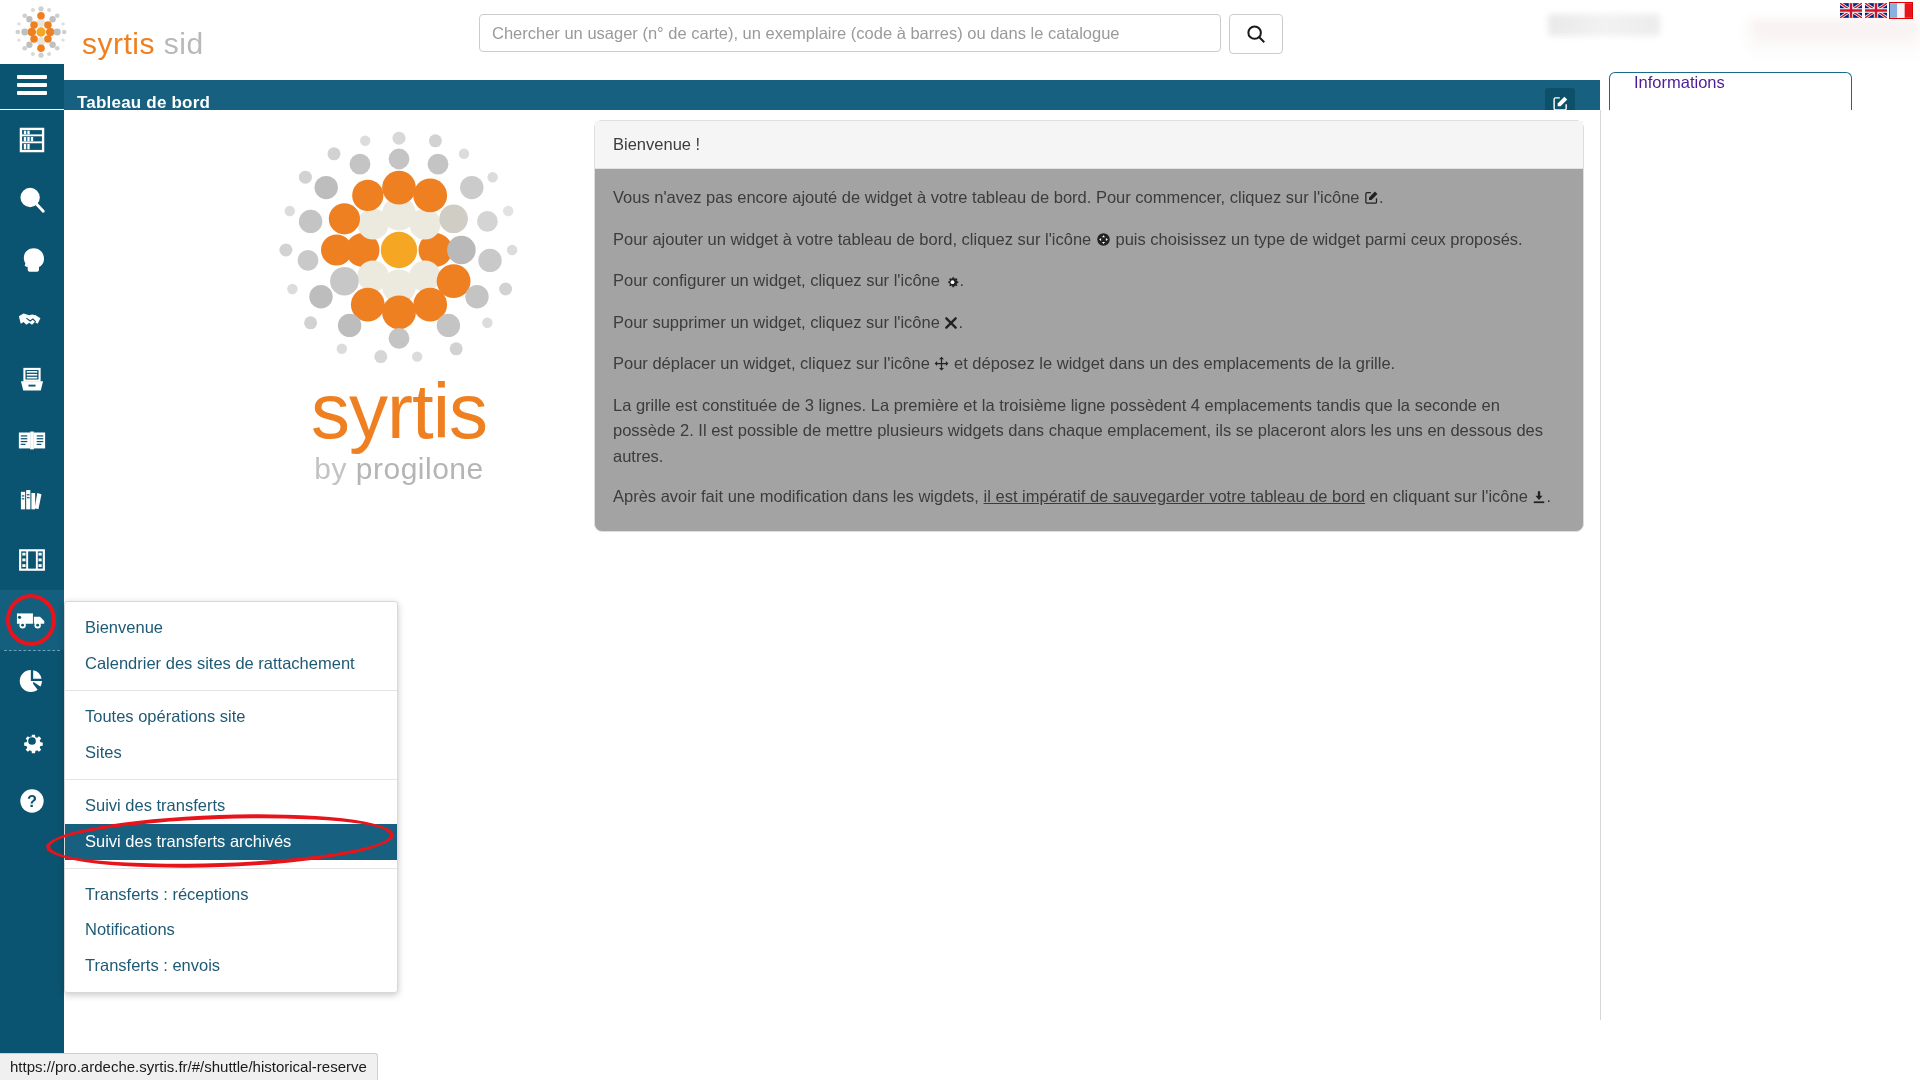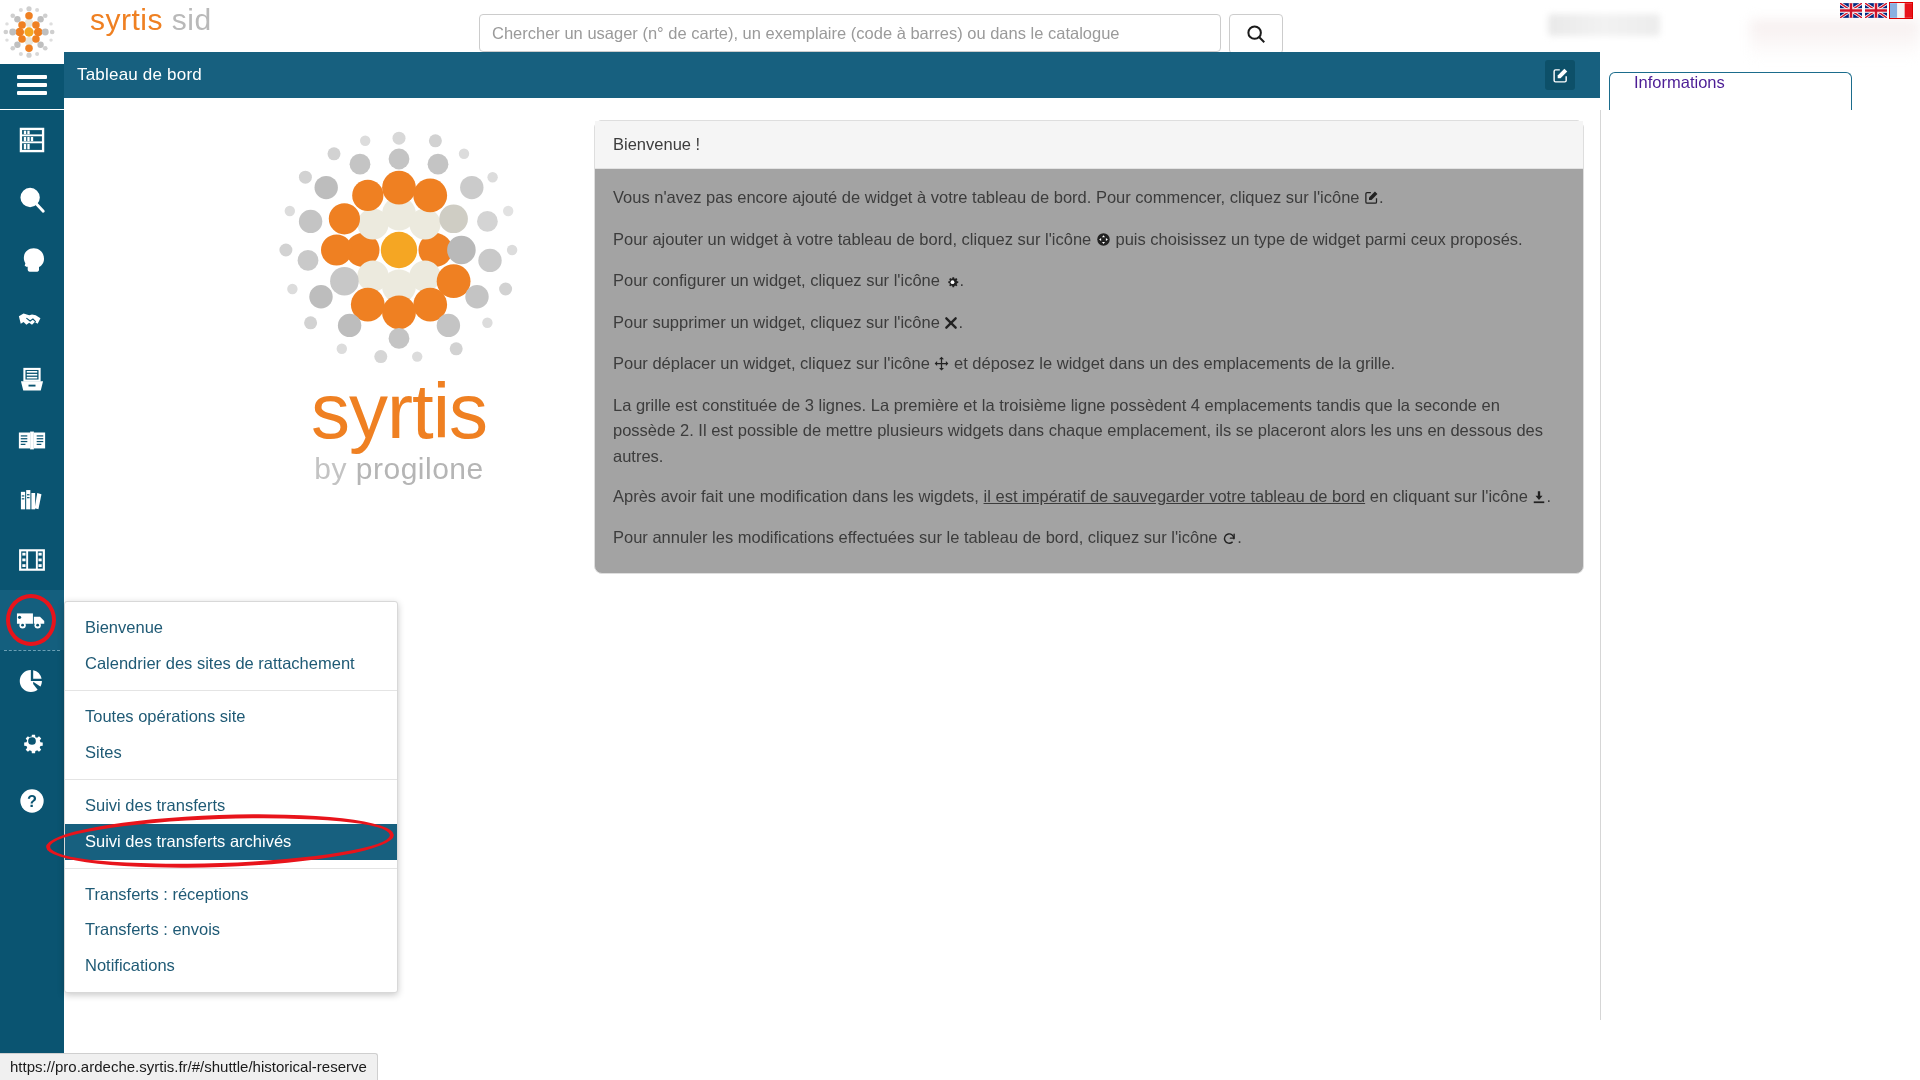--- a/index.html
+++ b/index.html
@@ -9,21 +9,21 @@
     background: #ffffff;
     overflow: hidden;
   }
 
   
   .topbar {
     position: absolute; top: 0; left: 0; width: 1920px; height: 64px;
     background: #ffffff;
     display: flex; align-items: center;
   }
-  .brand { display: flex; align-items: flex-start; padding-left: 0; gap: 20px; }
+  .brand { display: flex; align-items: flex-end; padding-left: 12px; }
   .brand-mark { width: 58px; height: 58px; position: relative; }
   .brand-text { margin-left: 12px; font-size: 30px; letter-spacing: .5px; }
   .brand-text .s1 { color: #ef8022; }
   .brand-text .s2 { color: #b9b9b9; }
 
   .searchwrap {
     position: absolute; left: 479px; top: 14px;
     display: flex; align-items: flex-start;
   }
   .searchbox {
@@ -86,24 +86,24 @@
   }
   .redcircle {
     position: absolute; left: 6px; top: 4px;
     width: 50px; height: 52px;
     border: 4px solid #e8141b; border-radius: 50%;
     pointer-events: none;
   }
 
   
   .pagehdr {
-    position: absolute; left: 64px; top: 52px;
+    position: absolute; left: 64px; top: 80px;
     width: 1536px; height: 46px;
     background: #17607f;
-    display: flex; align-items: center;
+    display: flex; align-items: center; font-weight: bold;
   }
   .pagehdr-title {
     color: #fff; font-size: 17px; padding-left: 13px; letter-spacing: .2px;
   }
   .edit-widget-btn {
     position: absolute; right: 25px; top: 8px;
     width: 30px; height: 30px;
     background: #0d5069; border-radius: 3px;
     display: flex; align-items: center; justify-content: center;
     cursor: pointer;
@@ -587,43 +587,35 @@
         <span>Après avoir fait une modification dans les wigdets,</span>
         <span class="ul">il est impératif de sauvegarder votre tableau de bord</span>
         <span>en cliquant sur l'icône</span>
         <span class="ic">
           <svg width="14" height="14" viewBox="0 0 24 24" fill="#222">
             <path d="M10 2h4v8h4l-6 7-6-7h4z"></path>
               <rect x="3" y="19.5" width="18" height="3"></rect>
           </svg></span><span>.</span>
       </p>
 
-      <p>
-        <span>Pour annuler les modifications effectuées sur le tableau de bord, cliquez sur l'icône</span>
-        <span class="ic">
-          <svg width="15" height="15" viewBox="0 0 24 24" fill="none" stroke="#222" stroke-width="2.2" stroke-linecap="round">
-            <path d="M19 14a7.5 7.5 0 1 0-2.6 5.4"></path>
-              <path d="M19.4 6.5V13h-6"></path>
-          </svg></span><span>.</span>
-      </p>
 
     </div>
   </div>
 </div>
 
 <div class="menu">
   <div class="menu-item">Bienvenue</div>
   <div class="menu-item">Calendrier des sites de rattachement</div>
   <div class="menu-div"></div>
   <div class="menu-item">Toutes opérations site</div>
   <div class="menu-item">Sites</div>
   <div class="menu-div"></div>
   <div class="menu-item">Suivi des transferts</div>
   <div class="menu-item sel">Suivi des transferts archivés</div>
   <div class="menu-div"></div>
   <div class="menu-item">Transferts : réceptions</div>
+  <div class="menu-item">Notifications</div>
   <div class="menu-item">Transferts : envois</div>
-  <div class="menu-item">Notifications</div>
 </div>
 
 <div class="ellipse-anno"></div>
 
 <div class="statusbar">https://pro.ardeche.syrtis.fr/#/shuttle/historical-reserve</div>
 
 </body></html>

